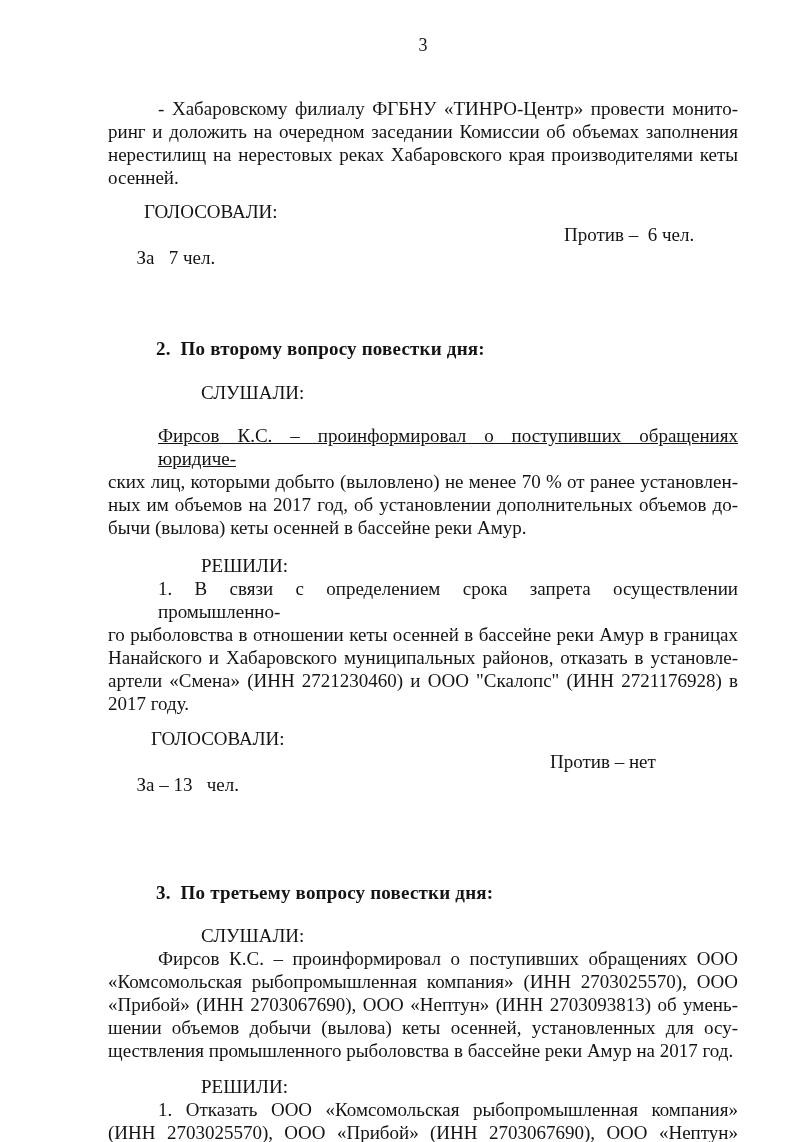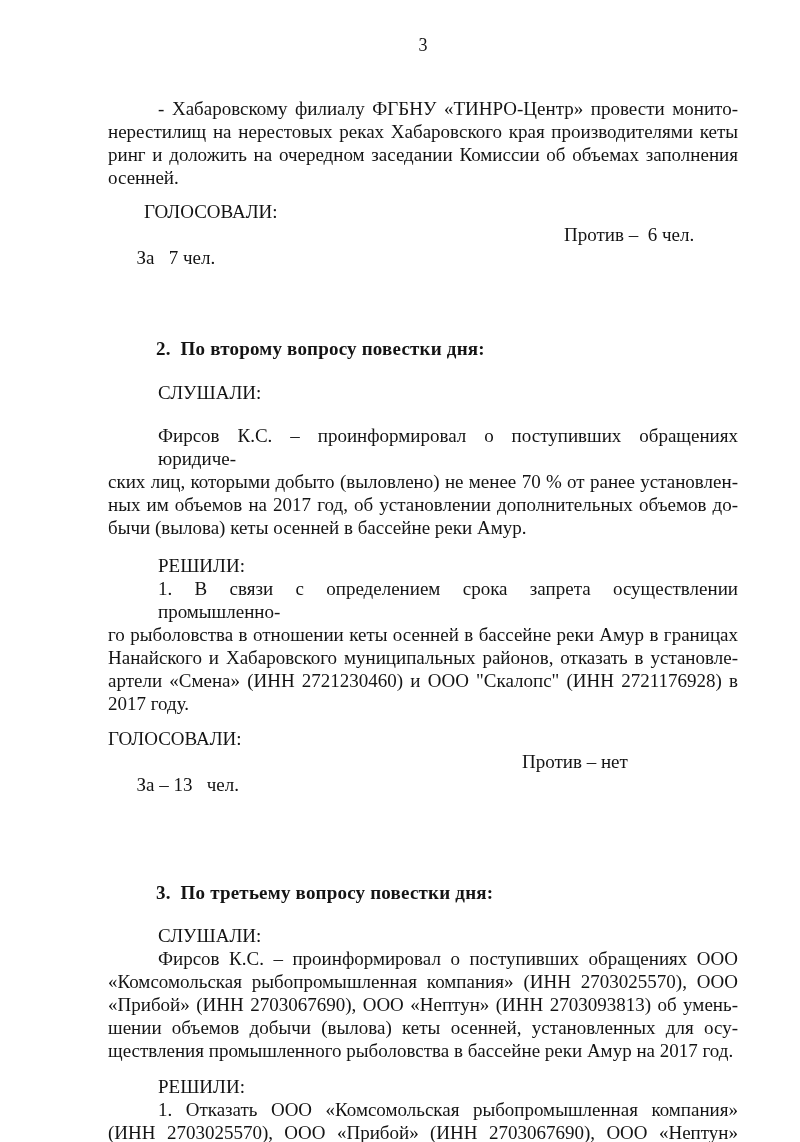--- a/index.html
+++ b/index.html
@@ -31,51 +31,51 @@
   .jl {
     text-align: justify;
     text-align-last: justify;
     white-space: normal;
   }
   .jl-last {
     text-align: center;
     text-align-last: left;
   }
   .ind { padding-left: 50px; }
-  .label { white-space: pre; }
+  .label { white-space: pre; margin-left: 43px; }
   .heading { font-weight: bold; white-space: pre; padding-left: 48px; letter-spacing: 0.2px; }
   .vote-row { position: relative; white-space: pre; }
   .vote-against { position: absolute; top: 0; white-space: pre; }
   .against-1 { left: 456px; }
-  .against-2 { left: 414px; }
+  .against-2 { left: 442px; }
 
   
   .m-para1   { margin-top: 40px; }
   .m-golos1  { margin-top: 11px; margin-left: 36px; }
   .m-head2   { margin-top: 22px; }
   .m-slush2  { margin-top: 21px; }
-  .m-heard2  { margin-top: 20px; }
+  .m-heard2  { margin-top: 20px; text-decoration: underline; }
   .m-resh2   { margin-top: 15px; }
   .m-golos2  { margin-top: 12px; }
   .m-head3   { margin-top: 39px; }
   .m-slush3  { margin-top: 20px; }
   .m-resh3   { margin-top: 13px; }
 </style>
 </head>
 <body>
 
 <div class="page">
   <div class="content">
 
     <div class="pagenum">3</div>
 
     <div>
       <div class="jl ind m-para1">- Хабаровскому филиалу ФГБНУ «ТИНРО-Центр» провести монито-</div>
+      <div class="jl">ринг и доложить на очередном заседании Комиссии об объемах заполнения</div>
       <div class="jl">нерестилищ на нерестовых реках Хабаровского края производителями кеты</div>
-      <div class="jl">ринг и доложить на очередном заседании Комиссии об объемах заполнения</div>
       <div class="jl jl-last">осенней.</div>
     </div>
 
     <div class="label m-golos1">ГОЛОСОВАЛИ:</div>
     <div class="vote-row">
       <span>За   7 чел.</span>
       <span class="vote-against against-1">Против –  6 чел.</span>
     </div>
 
     <div class="heading m-head2">2.  По второму вопросу повестки дня:</div>

